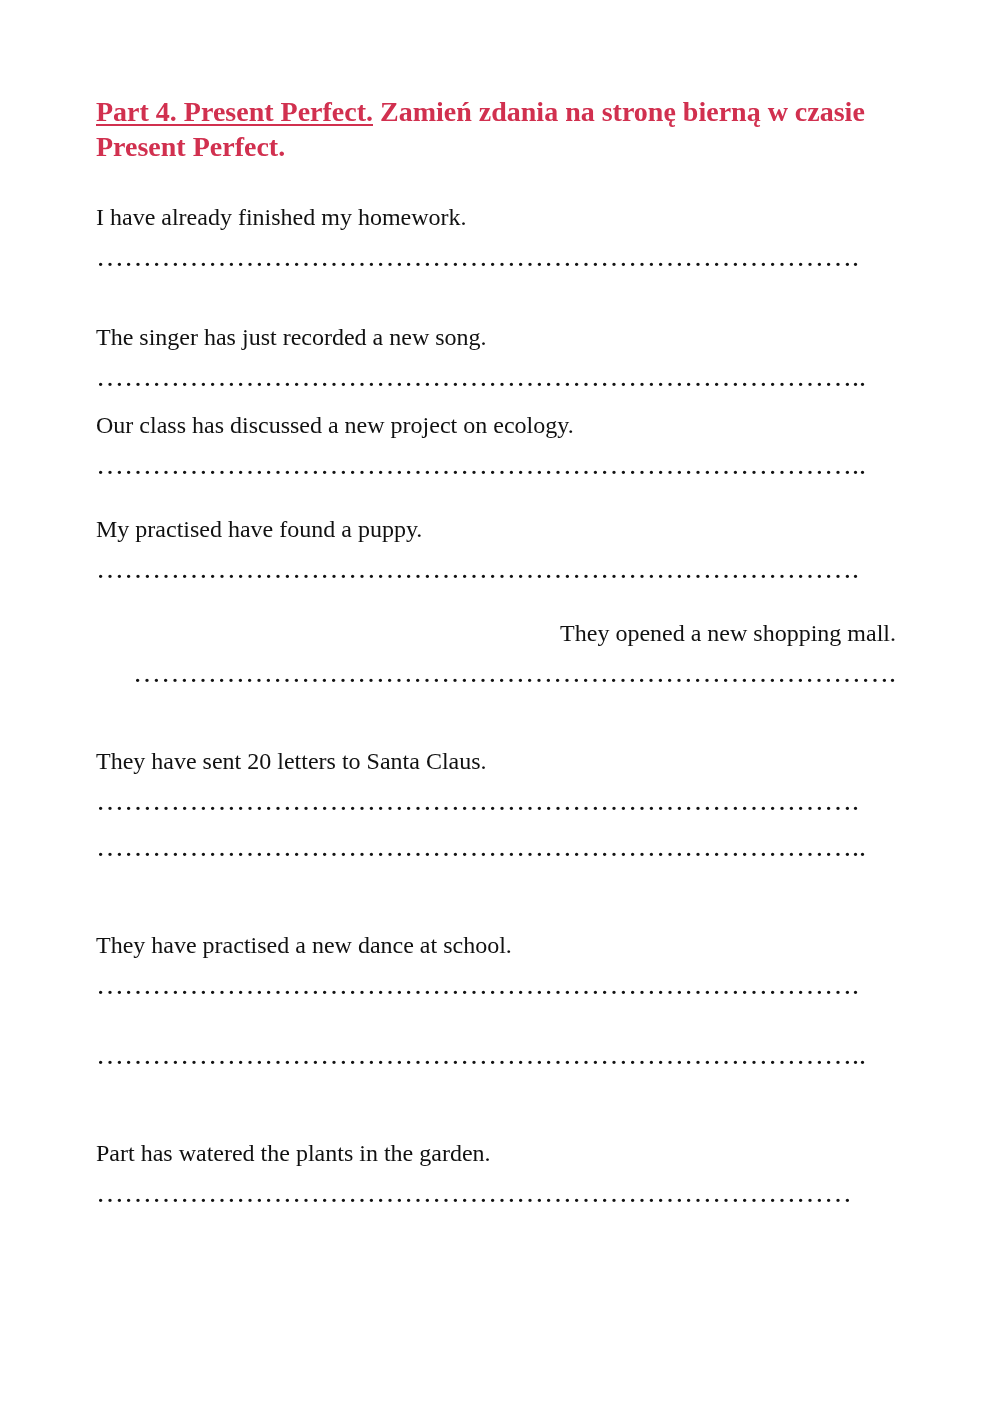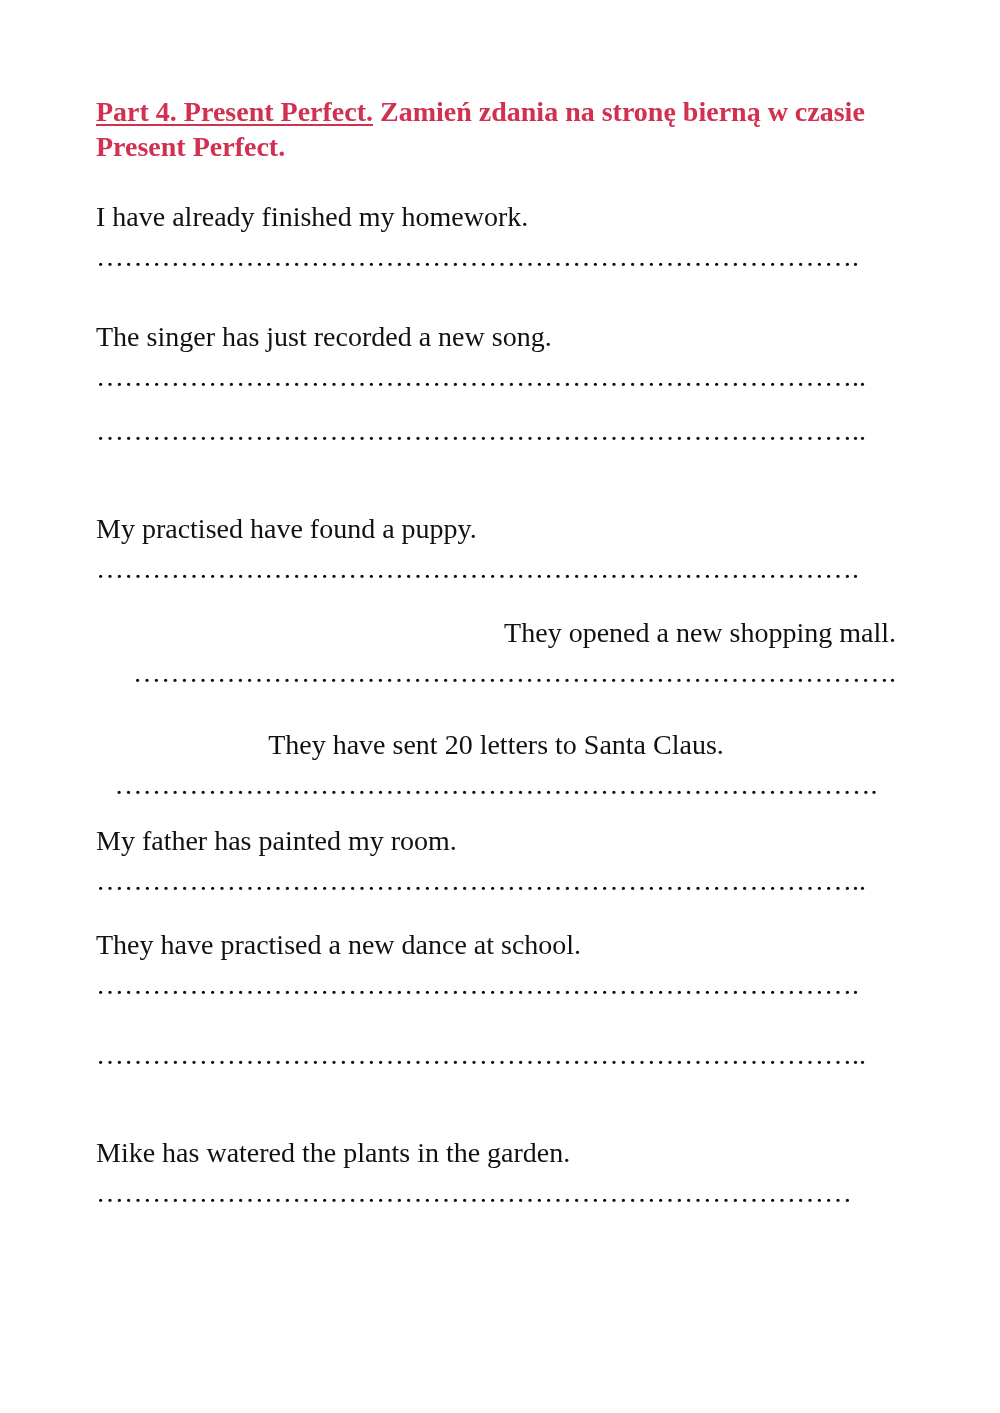--- a/index.html
+++ b/index.html
@@ -32,21 +32,21 @@
       text-decoration: underline;
       text-decoration-thickness: 2px;
       text-underline-offset: 3px;
     }
     .exercise {
       position: absolute;
       left: 0;
       width: 800px;
     }
     .sentence {
-      font-size: 28px;
+      font-size: 24px;
       line-height: 34px;
       white-space: nowrap;
       font-family: Liberation Serif, serif;
     }
     .answer-line {
       font-size: 28px;
       line-height: 34px;
       margin-top: 6px;
       white-space: nowrap;
       letter-spacing: 0px;
@@ -63,42 +63,42 @@
 <div class="page" style="top:0;">
   <div class="exercise" style="top:200px;">
     <div class="sentence">I have already finished my homework.</div>
     <div class="answer-line">……………………………………………………………………….</div>
   </div>
   <div class="exercise" style="top:320px;">
     <div class="sentence">The singer has just recorded a new song.</div>
     <div class="answer-line">………………………………………………………………………..</div>
   </div>
   <div class="exercise" style="top:408px;">
+    <div class="sentence">Our class has discussed a new project on ecology.</div>
     <div class="answer-line">………………………………………………………………………..</div>
   </div>
   <div class="exercise" style="top:512px;">
     <div class="sentence">My practised have found a puppy.</div>
     <div class="answer-line">……………………………………………………………………….</div>
   </div>
   <div class="exercise" style="top:616px;text-align:right;">
     <div class="sentence">They opened a new shopping mall.</div>
     <div class="answer-line">……………………………………………………………………….</div>
   </div>
-  <div class="exercise" style="top:728px;text-align:center;">
+  <div class="exercise" style="top:744px;">
     <div class="sentence">They have sent 20 letters to Santa Claus.</div>
     <div class="answer-line">……………………………………………………………………….</div>
   </div>
   <div class="exercise" style="top:824px;">
-    <div class="sentence">My father has painted my room.</div>
     <div class="answer-line">………………………………………………………………………..</div>
   </div>
   <div class="exercise" style="top:928px;">
     <div class="sentence">They have practised a new dance at school.</div>
     <div class="answer-line">……………………………………………………………………….</div>
   </div>
   <div class="exercise" style="top:1032px;">
     <div class="answer-line">………………………………………………………………………..</div>
   </div>
   <div class="exercise" style="top:1136px;">
-    <div class="sentence">Mike has watered the plants in the garden.</div>
+    <div class="sentence">Part has watered the plants in the garden.</div>
     <div class="answer-line">………………………………………………………………………</div>
   </div>
 </div>
 
 </body></html>

